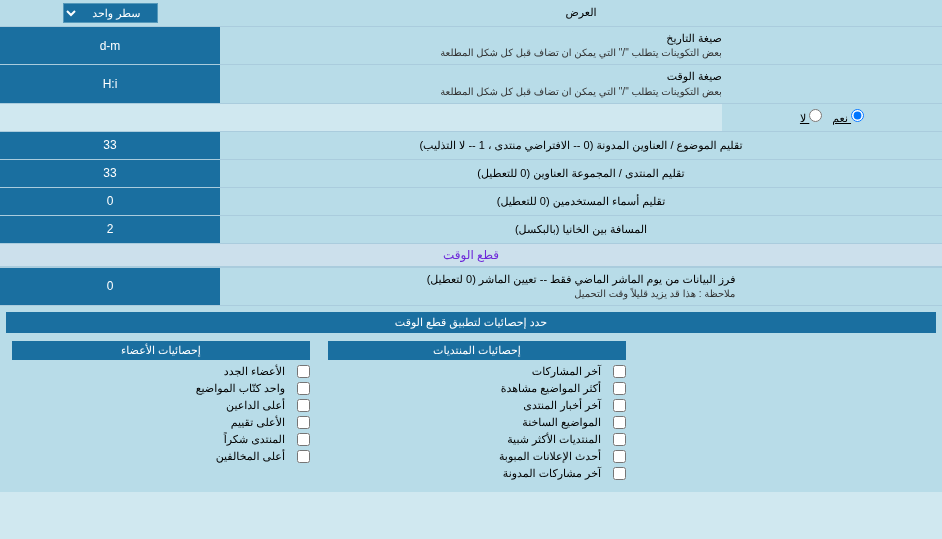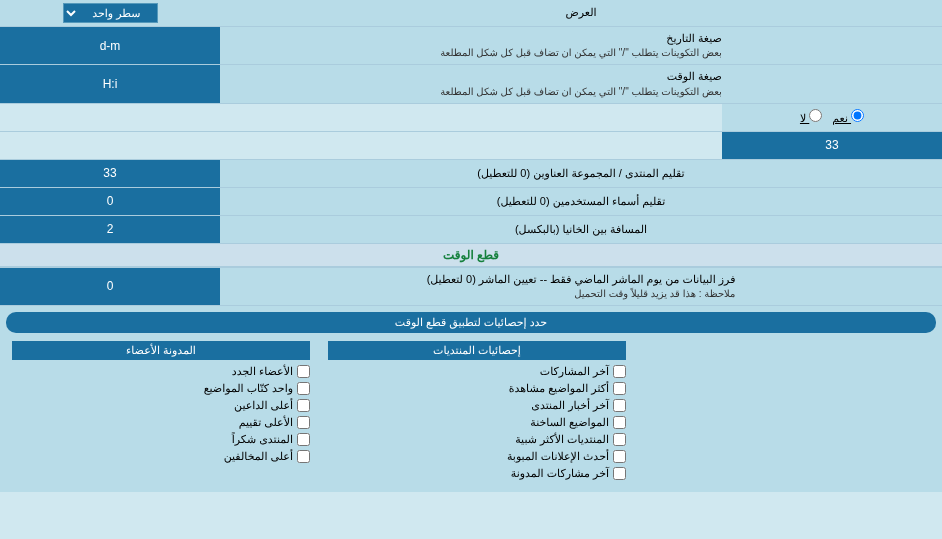--- a/index.html
+++ b/index.html
@@ -57,22 +57,22 @@
       width: 100%;
       border-bottom: 1px solid #aaccdd;
       min-height: 26px;
     }
 
     .section-header {
       background: #cce0ec;
       border-bottom: 2px solid #aaccdd;
       padding: 4px 8px;
       font-size: 12px;
-      font-weight: bold;
-      color: #15803d;
+      font-weight: normal;
+      color: #6d28d9;
       text-align: center;
       display: flex;
       align-items: center;
       justify-content: center;
       min-height: 24px;
     }
 
     
     .radio-row {
       display: flex;
@@ -105,21 +105,20 @@
       padding: 6px;
     }
 
     .bottom-header {
       background: #1a6fa0;
       color: #fff;
       text-align: center;
       padding: 4px;
       font-size: 11px;
       margin-bottom: 4px;
-      border-radius: 10px;
     }
 
     .checkbox-grid {
       display: flex;
       gap: 6px;
     }
 
     .checkbox-col {
       flex: 1;
       background: #b8dce8;
@@ -131,21 +130,21 @@
       color: #fff;
       text-align: center;
       padding: 3px 6px;
       font-size: 11px;
       margin-bottom: 3px;
     }
 
     .checkbox-item {
       display: flex;
       align-items: flex-end;
-      gap: 4px;
+      gap: 12px;
       padding: 2px 0;
       font-size: 11px;
       color: #000;
     }
 
     .checkbox-item input[type="checkbox"] {
       margin: 0;
     }
 
     .left-empty {
@@ -223,20 +222,23 @@
       نعم
     </label>
     <label>
       <input type="radio" name="bold" value="no" style="">
       لا
     </label>
   </div>
 </div>
 
 <div class="row">
+  <div class="row-label">
+    <span>تقليم الموضوع / العناوين المدونة (0 -- الافتراضي منتدى ، 1 -- لا التذليب)</span>
+  </div>
   <div class="row-input">
     <input type="text" value="33" style="">
   </div>
 </div>
 
 <div class="row">
   <div class="row-label">
     <span>تقليم المنتدى / المجموعة العناوين (0 للتعطيل)</span>
   </div>
   <div class="row-input">
@@ -316,21 +318,21 @@
         <span>أحدث الإعلانات المبوبة</span>
       </div>
       <div class="checkbox-item">
         <input type="checkbox" style="">
         <span>آخر مشاركات المدونة</span>
       </div>
     </div>
 
     <div class="checkbox-col">
       <div class="checkbox-col-header">
-        <span>المدونة الأعضاء</span>
+        <span>إحصائيات الأعضاء</span>
       </div>
       <div class="checkbox-item">
         <input type="checkbox" style="">
         <span>الأعضاء الجدد</span>
       </div>
       <div class="checkbox-item">
         <input type="checkbox" style="">
         <span>واحد كتّاب المواضيع</span>
       </div>
       <div class="checkbox-item">

